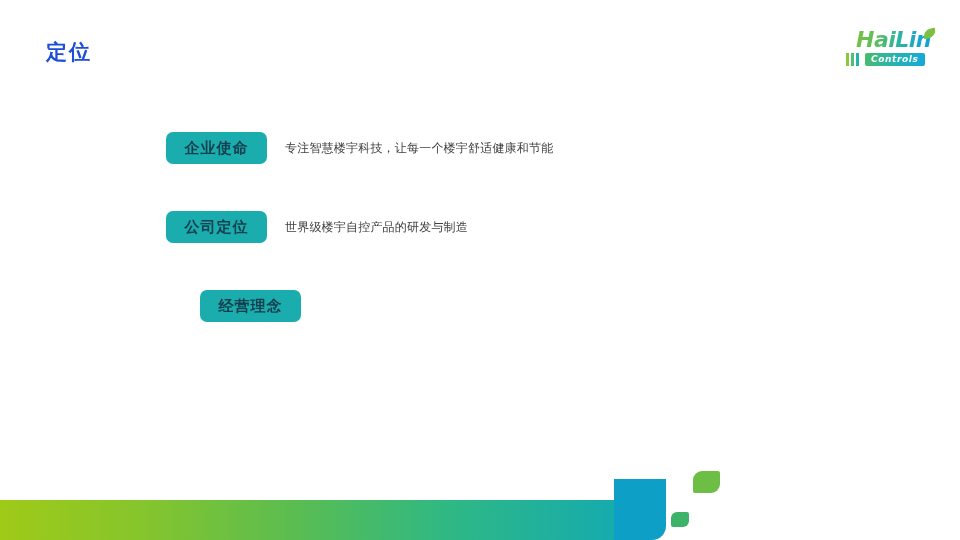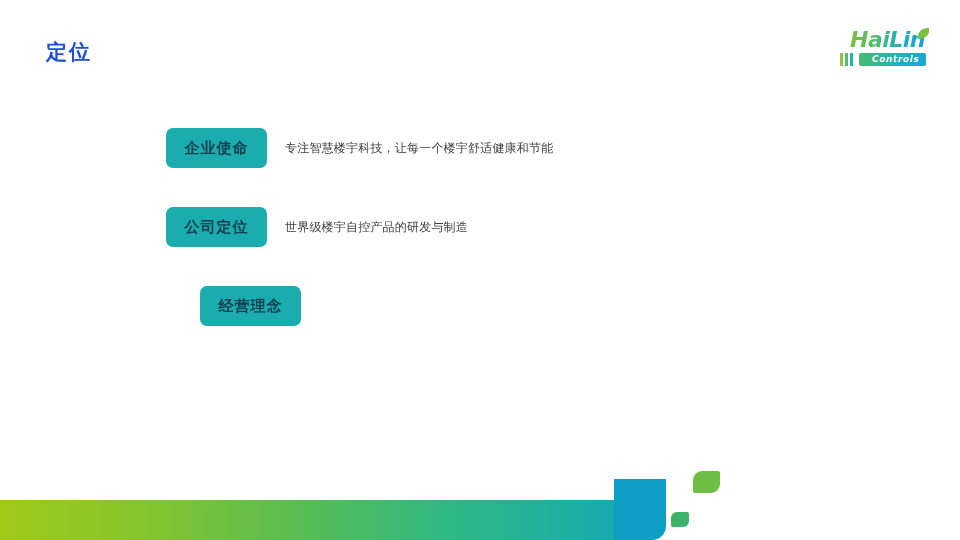--- a/index.html
+++ b/index.html
@@ -28,21 +28,21 @@
     font-weight: bold;
     letter-spacing: 2px;
     color: #1d4ed8;
     line-height: 1;
     white-space: nowrap;
   }
 
   
   .logo {
     position: absolute;
-    right: 24px;
+    right: 18px;
     top: 28px;
     width: 96px;
     height: 42px;
   }
   .logo-wordmark {
     position: absolute;
     left: 10px;
     top: 0;
     font-size: 22px;
     font-weight: bold;
@@ -81,21 +81,21 @@
     height: 13px;
     background: #8dc63f;
   }
   .logo-bars i:nth-child(2) { background: #4fbf72; }
   .logo-bars i:nth-child(3) { background: #23b4b0; }
   .logo-sub {
     position: absolute;
     left: 19px;
     top: 25px;
     height: 13px;
-    padding: 0 7px 0 13px;
+    padding: 0 7px 0 6px;
     background: linear-gradient(95deg, #49bb6d 0%, #22b3b8 55%, #16a8d8 100%);
     border-radius: 2px;
     color: #ffffff;
     font-size: 9px;
     font-weight: bold;
     font-style: italic;
     letter-spacing: 0.6px;
     line-height: 13px;
     white-space: nowrap;
   }
@@ -111,21 +111,21 @@
     position: relative;
     height: 40px;
     margin-bottom: 39px;
     display: flex;
     align-items: center;
   }
   .row:last-child { margin-bottom: 0; padding-left: 34px; }
 
   .badge {
     width: 101px;
-    height: 40px;
+    height: 32px;
     border-radius: 7px;
     background: #1bacae;
     display: flex;
     align-items: center;
     justify-content: center;
     flex: 0 0 auto;
   }
   .badge-label {
     font-size: 15px;
     font-weight: bold;

